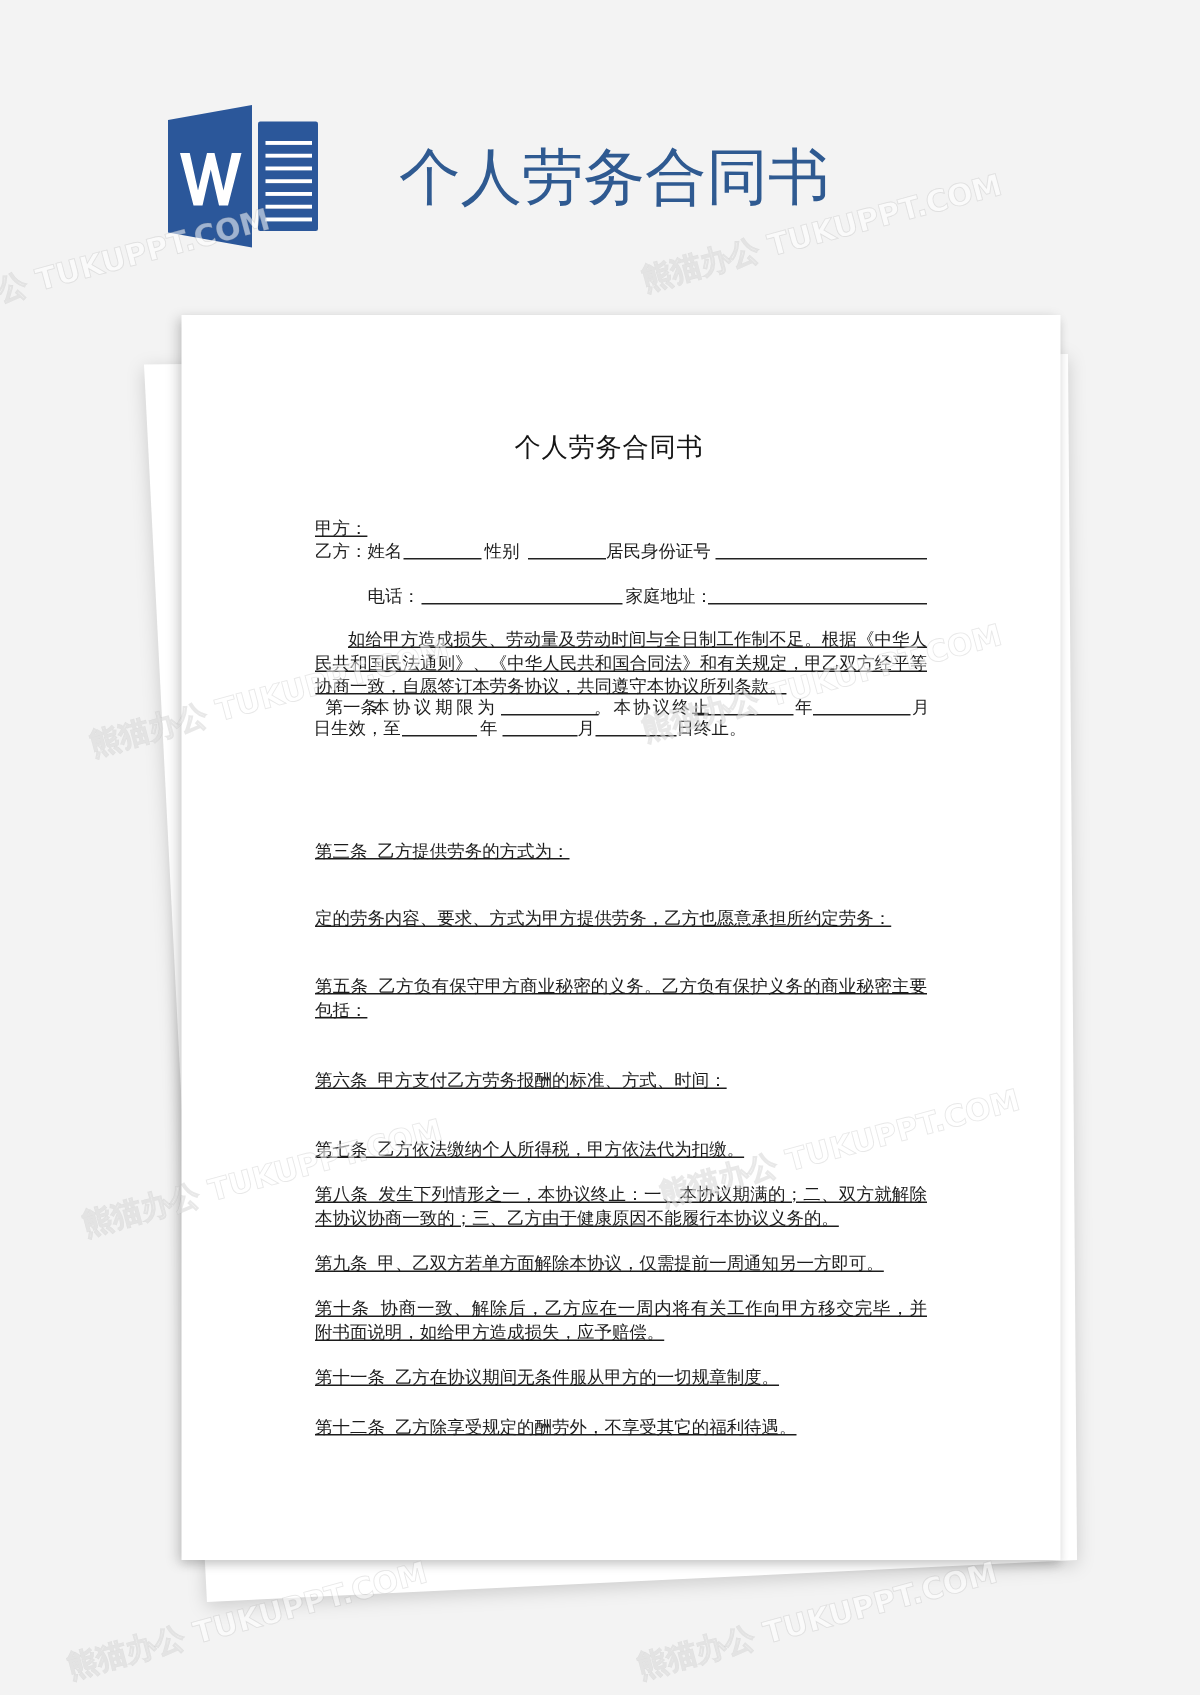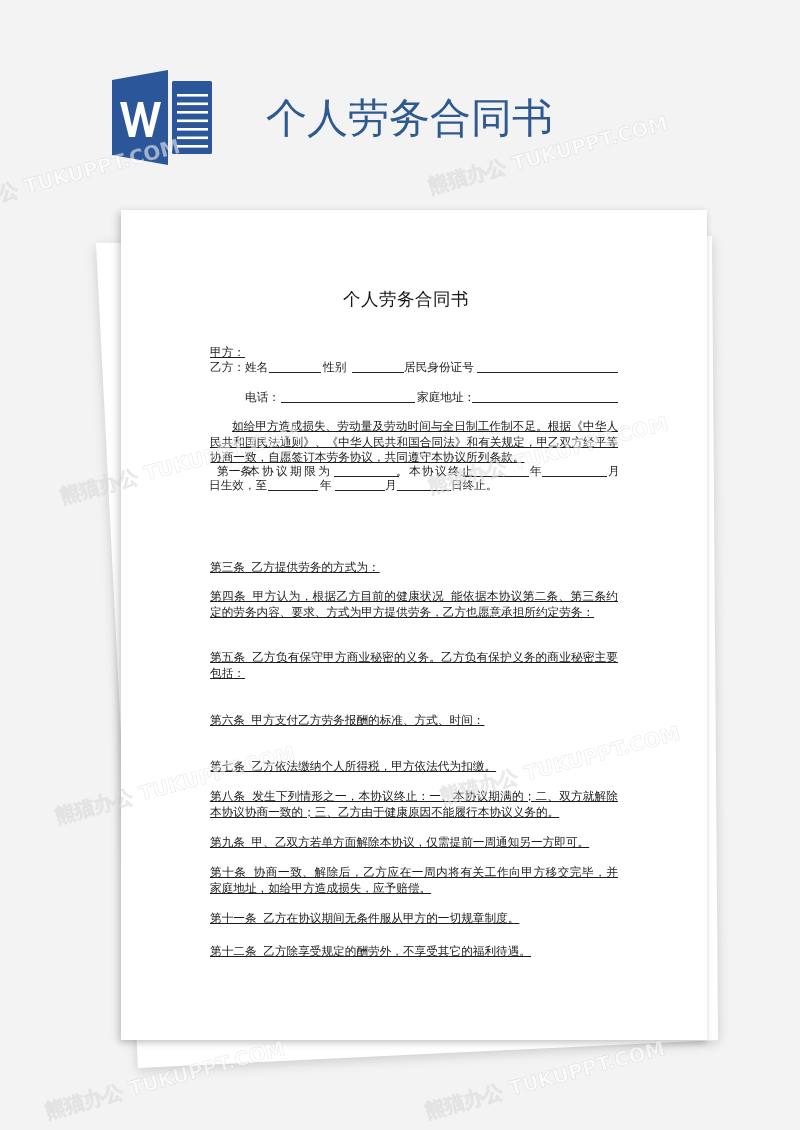--- a/index.html
+++ b/index.html
@@ -104,31 +104,30 @@
     <span class="seg" style="left:88px">日生效，至</span>
     <span class="blank" style="left:147px;width:50px"></span>
     <span class="seg" style="left:199px">年</span>
     <span class="blank" style="left:214px;width:50px"></span>
     <span class="seg" style="left:264px">月</span>
     <span class="blank" style="left:276px;width:54px"></span>
     <span class="seg" style="left:330px">日终止。</span>
   </div>
 
   <div class="ln" style="top:349px">第三条 乙方提供劳务的方式为：</div>
-  <div class="ln just" style="top:378px">第四条 甲方认为，根据乙方目前的健康状况  能依据本协议第二条、第三条约</div>
   <div class="ln" style="top:394px">定的劳务内容、要求、方式为甲方提供劳务，乙方也愿意承担所约定劳务：</div>
   <div class="ln just" style="top:439px">第五条 乙方负有保守甲方商业秘密的义务。乙方负有保护义务的商业秘密主要</div>
   <div class="ln" style="top:455px">包括：</div>
   <div class="ln" style="top:502px">第六条 甲方支付乙方劳务报酬的标准、方式、时间：</div>
   <div class="ln" style="top:548px">第七条 乙方依法缴纳个人所得税，甲方依法代为扣缴。</div>
   <div class="ln just" style="top:578px">第八条 发生下列情形之一，本协议终止：一、本协议期满的；二、双方就解除</div>
   <div class="ln" style="top:594px">本协议协商一致的；三、乙方由于健康原因不能履行本协议义务的。</div>
   <div class="ln" style="top:624px">第九条 甲、乙双方若单方面解除本协议，仅需提前一周通知另一方即可。</div>
   <div class="ln just" style="top:654px">第十条 协商一致、解除后，乙方应在一周内将有关工作向甲方移交完毕，并</div>
-  <div class="ln" style="top:670px">家庭地址，如给甲方造成损失，应予赔偿。</div>
+  <div class="ln" style="top:670px">附书面说明，如给甲方造成损失，应予赔偿。</div>
   <div class="ln" style="top:700px">第十一条 乙方在协议期间无条件服从甲方的一切规章制度。</div>
   <div class="ln" style="top:733px">第十二条 乙方除享受规定的酬劳外，不享受其它的福利待遇。</div>
 </div>
 
 <div class="wm" style="left:548px;top:155px">熊猫办公 TUKUPPT.COM</div>
 <div class="wm" style="left:60px;top:178px">熊猫办公 TUKUPPT.COM</div>
 <div class="wm" style="left:180px;top:465px">熊猫办公 TUKUPPT.COM</div>
 <div class="wm" style="left:548px;top:455px">熊猫办公 TUKUPPT.COM</div>
 <div class="wm" style="left:175px;top:785px">熊猫办公 TUKUPPT.COM</div>
 <div class="wm" style="left:560px;top:765px">熊猫办公 TUKUPPT.COM</div>

